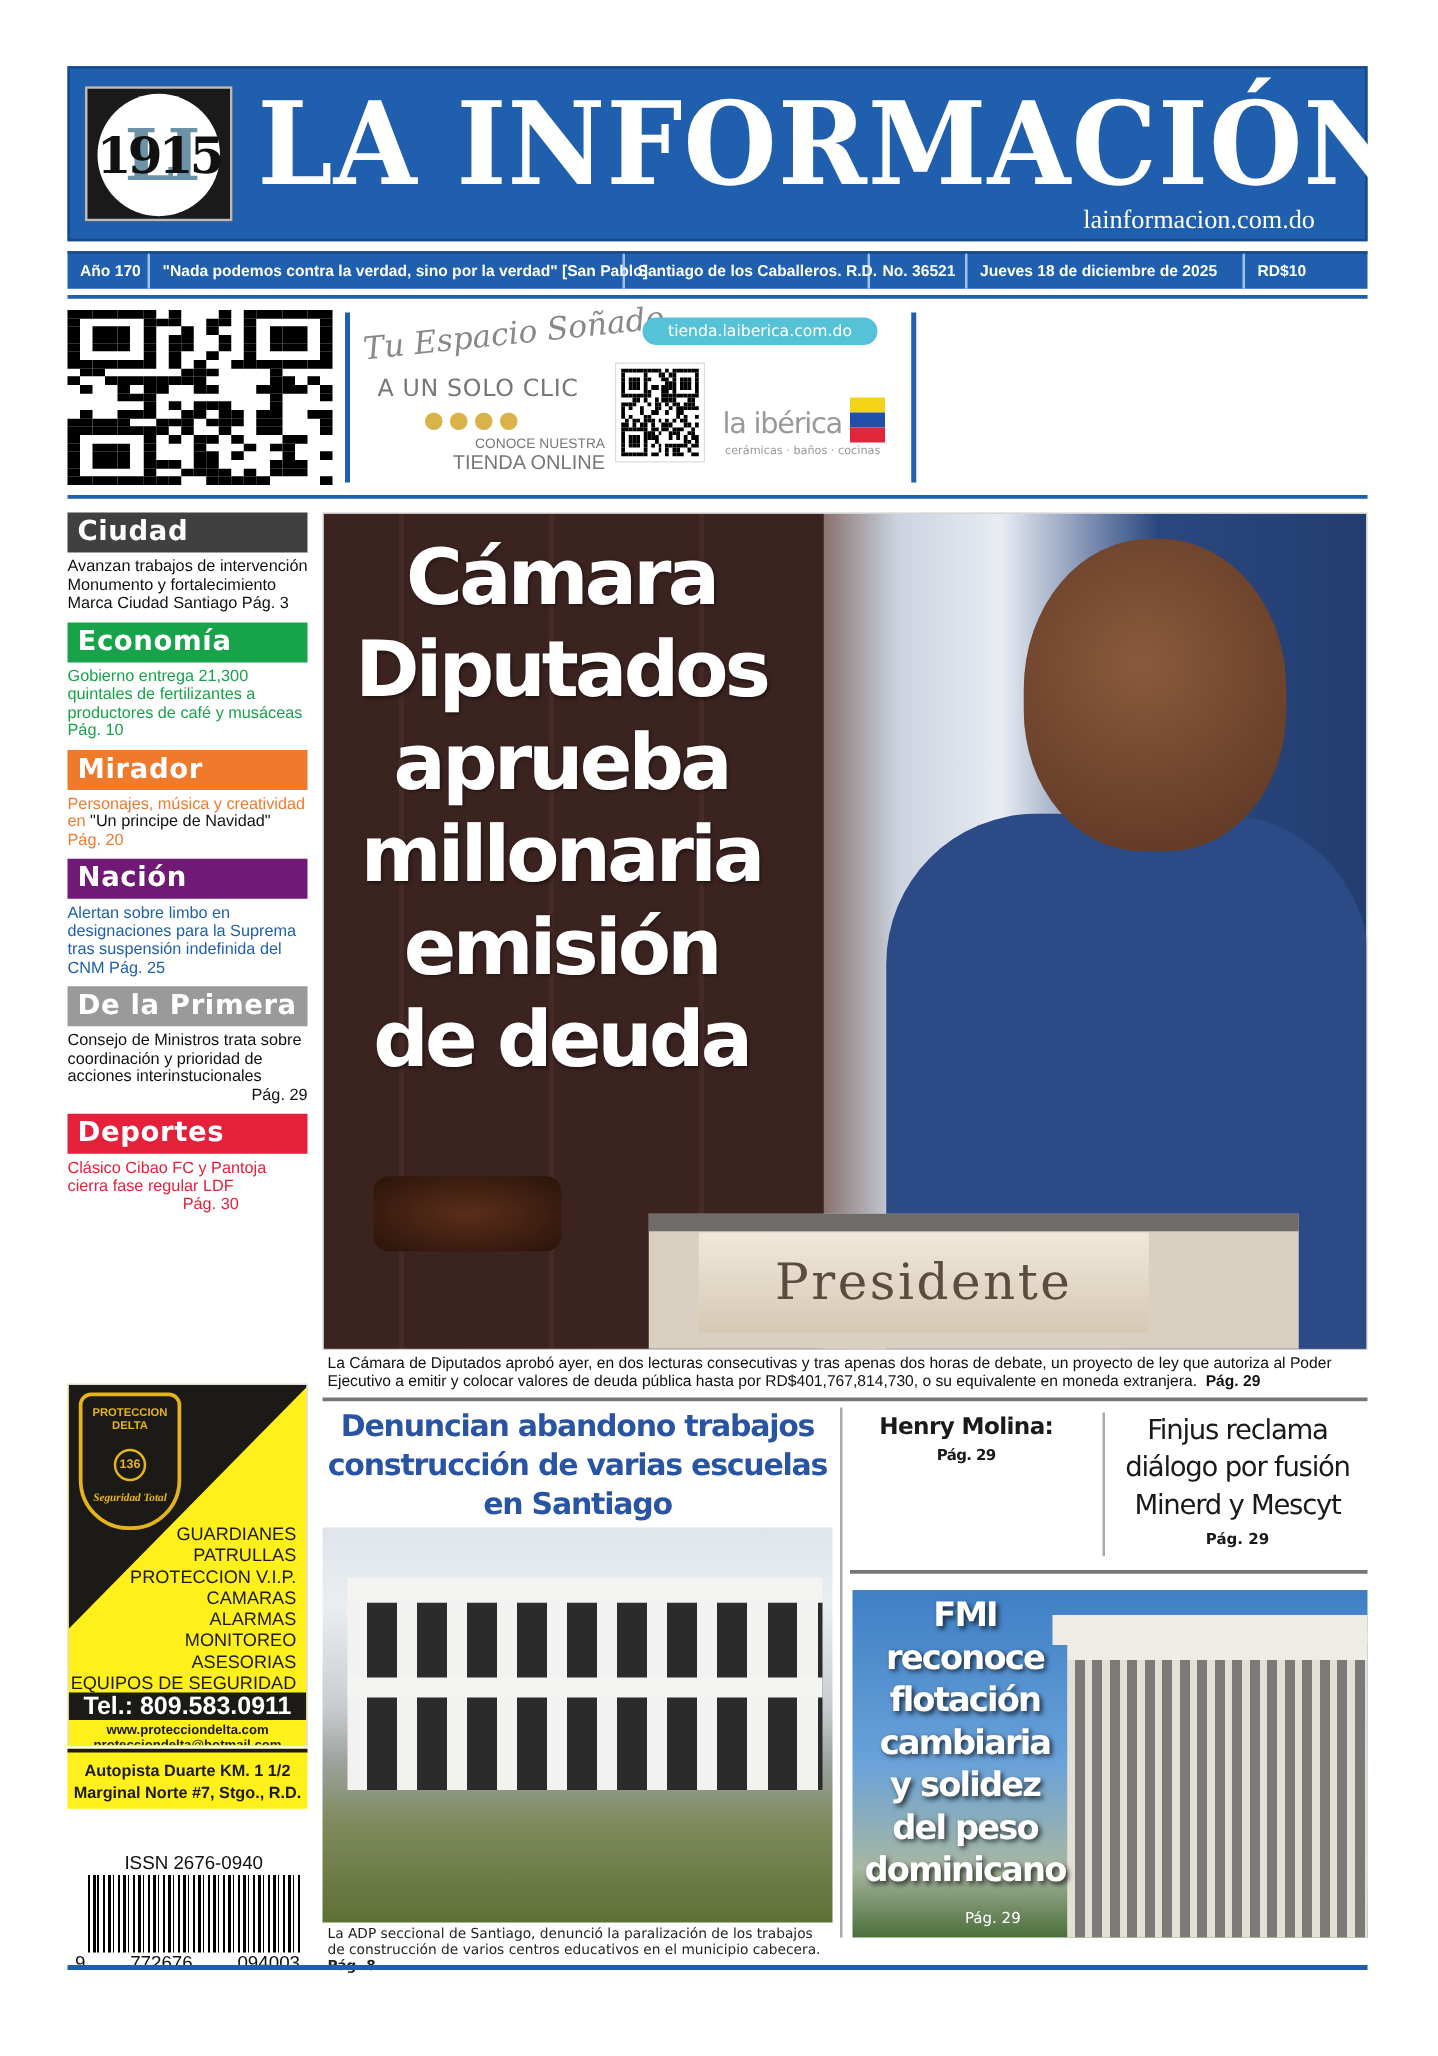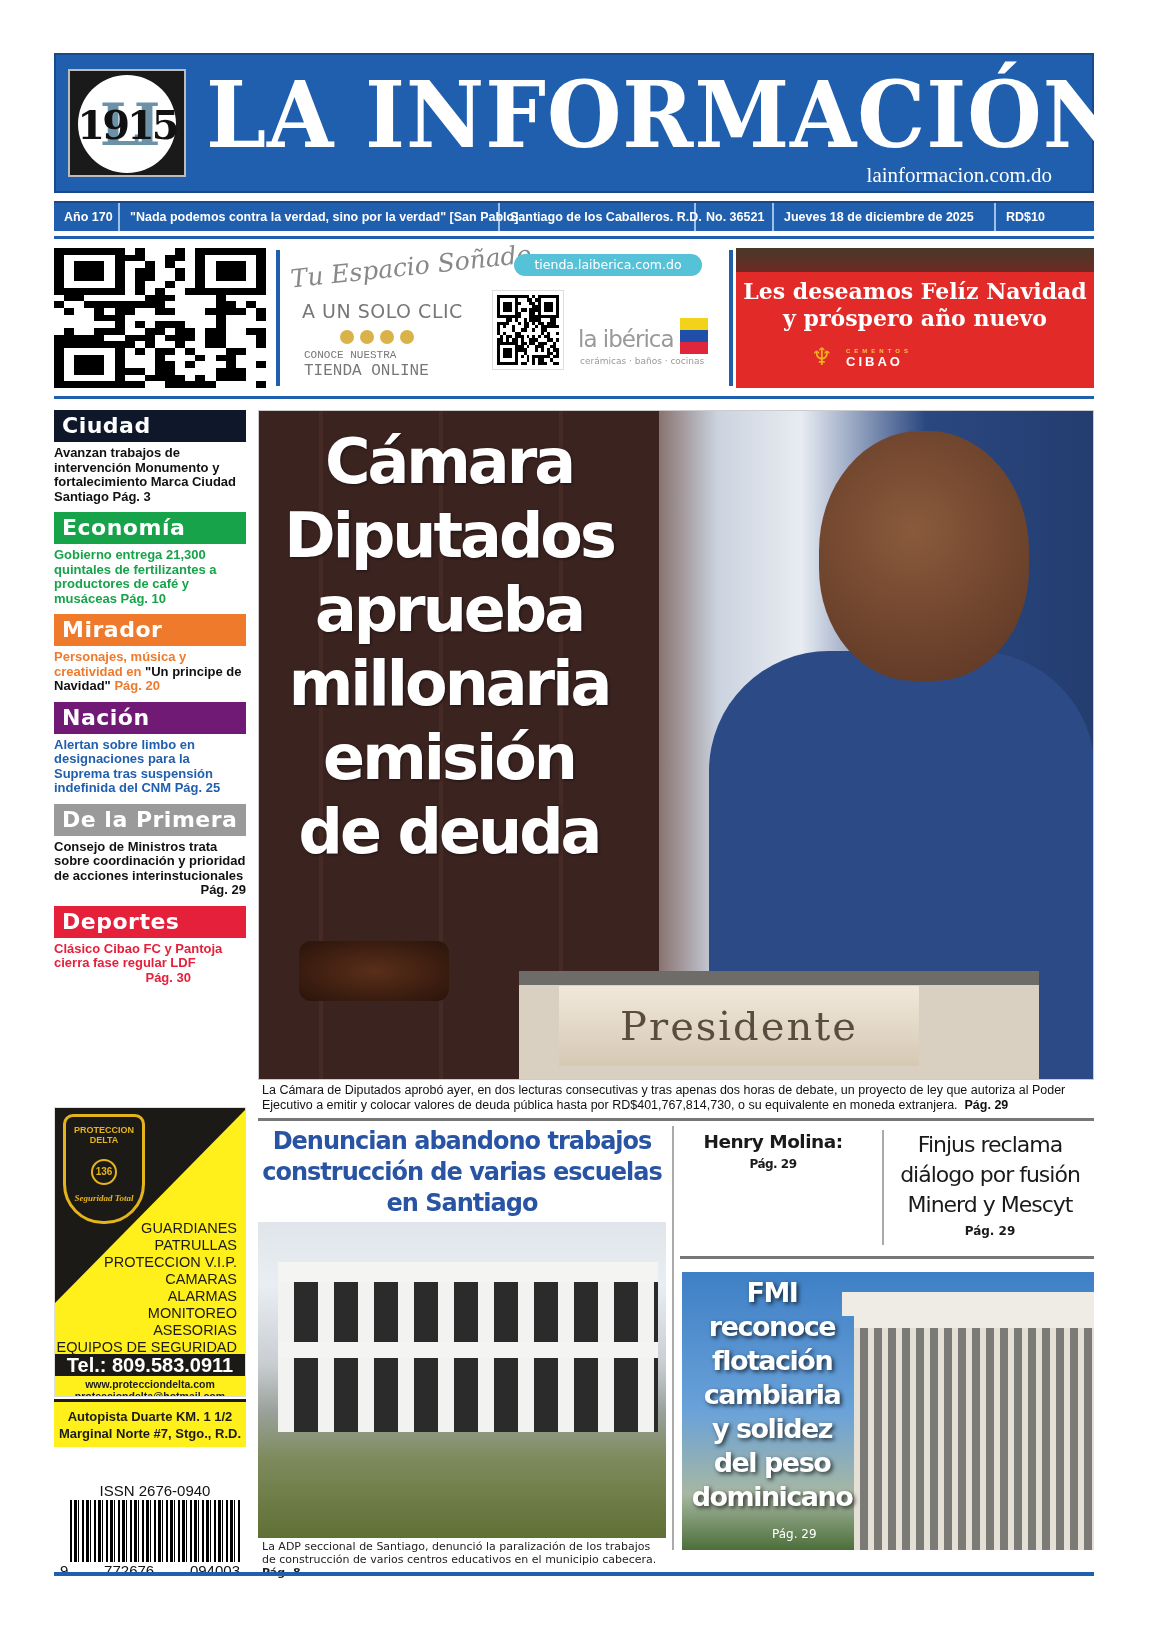--- a/index.html
+++ b/index.html
@@ -24,21 +24,21 @@
 #vsep2{left:675px;top:2px;width:4px;height:136px;background:#1f5fae}
 #navidad{left:682px;top:0;width:358px;height:140px;background:#e22b28;overflow:hidden}
 #navidad .lights{left:0;top:0;width:100%;height:24px;background:linear-gradient(#2d3a2a,#5a2a22);opacity:.85}
 #navidad .msg{left:0;top:30px;width:100%;text-align:center;font-family:"DejaVu Serif",serif;font-weight:bold;color:#fff;font-size:22px;line-height:27px}
 #navidad .brand{left:110px;top:100px;color:#fff;font-size:13px;font-weight:bold;letter-spacing:3px;font-family:"Liberation Sans",sans-serif}
 #navidad .brand small{display:block;font-size:6px;letter-spacing:4px;color:#f4c542}
 #navidad .bird{left:75px;top:96px;width:40px;height:26px;color:#f2b01e;font-size:24px;line-height:26px}
 #section-sep{left:54px;top:396px;width:1040px;height:3px;background:#1f5fae}
 #sidebar{left:54px;top:410px;width:192px}
 .sec-head{height:32px;color:#fff;font-family:"DejaVu Sans",sans-serif;font-weight:bold;font-size:22px;line-height:32px;padding-left:8px;letter-spacing:.5px}
-.sec-body{font-family:"Liberation Sans",sans-serif;font-weight:bold;font-size:13px;line-height:14.5px;padding:4px 0 8px 0}
+.sec-body{font-family:"Liberation Sans",sans-serif;font-weight:normal;font-size:13px;line-height:14.5px;padding:4px 0 8px 0}
 .sec-body .pg{white-space:nowrap}
 .right{text-align:right;display:block}
 #protect-ad{left:54px;top:1107px;width:192px;height:290px;background:#ffef1a;overflow:hidden;border:1px solid #ddd}
 #protect-ad .black-tri{left:0;top:0;width:0;height:0;border-top:195px solid #1c1a17;border-right:192px solid transparent}
 #protect-ad .shield{left:8px;top:6px;width:82px;height:110px;background:#1c1a17;border:3px solid #e5b41c;border-radius:10px 10px 40px 40px;color:#e5b41c;font-weight:bold;font-size:9px;text-align:center;padding-top:8px;font-family:"Liberation Sans",sans-serif}
 #protect-ad .shield .num{display:block;margin:14px auto 0;width:26px;height:26px;border-radius:50%;border:2px solid #e5b41c;line-height:22px;font-size:10px}
 #protect-ad .shield i{display:block;font-family:"Liberation Serif",serif;font-size:9px;margin-top:8px}
 #protect-ad .services{right:8px;top:112px;text-align:right;font-family:"Liberation Sans",sans-serif;font-size:14.5px;line-height:17px;color:#1b1b1b}
 #protect-ad .tel{left:0;top:246px;width:100%;height:22px;background:#1c1a17;color:#fff;font-family:"Liberation Sans",sans-serif;font-weight:bold;font-size:20px;line-height:22px;text-align:center}
 #protect-ad .web{left:0;top:270px;width:100%;text-align:center;font-family:"Liberation Sans",sans-serif;font-weight:bold;font-size:10.5px;line-height:12px;color:#1b1b1b}
@@ -73,21 +73,21 @@
 #fmi{left:682px;top:1272px;width:412px;height:278px;background:linear-gradient(180deg,#3e7fc5 0%,#6aa2d9 50%,#a7b7a2 80%,#4c6f3a 100%);overflow:hidden}
 #fmi .tower{left:172px;top:32px;width:240px;height:246px;background:repeating-linear-gradient(90deg,#e5e0d6 0 6px,#7c7a76 6px 14px),#e8e3d9;border-top:24px solid #efece6}
 #fmi .tower-top{left:160px;top:20px;width:254px;height:24px;background:#efece6}
 #fmi-title{left:0;top:4px;width:180px;text-align:center;font-family:"DejaVu Sans",sans-serif;font-weight:bold;font-size:27px;line-height:34px;color:#fff;letter-spacing:-1.5px;text-shadow:2px 2px 4px rgba(0,0,0,.7)}
 #fmi-pg{left:90px;top:255px;font-family:"DejaVu Sans",sans-serif;font-size:12px;color:#fff}
 #bottom-rule{left:54px;top:1572px;width:1040px;height:4px;background:#1f5fae}
 #iberica .script{left:8px;top:4px;font-family:"DejaVu Serif",serif;font-style:italic;font-size:25px;color:#888;transform:rotate(-6deg)}
 #iberica .clic{left:20px;top:52px;font-family:"DejaVu Sans",sans-serif;font-size:19px;color:#777;letter-spacing:.5px}
 #iberica .dots{left:58px;top:82px;display:flex;gap:6px}
 #iberica .dots span{width:14px;height:14px;border-radius:50%;background:#d9b24a}
-#iberica .know{left:22px;top:100px;width:180px;text-align:left;font-family:Liberation Mono, monospace;font-size:11px;color:#777;line-height:14px}
+#iberica .know{left:22px;top:100px;width:180px;text-align:right;font-family:Liberation Sans, sans-serif;font-size:11px;color:#777;line-height:14px}
 #iberica .know b{font-weight:normal;font-size:16px;display:block;line-height:18px}
 #iberica .pill{left:232px;top:6px;width:188px;height:22px;border-radius:11px;background:#56c2d8;color:#fff;font-family:"DejaVu Sans",sans-serif;font-size:12.5px;line-height:22px;text-align:center}
 #iberica .qr-small{left:210px;top:42px;width:72px;height:80px;padding:4px;border:1px solid #ddd}
 #iberica .brand{left:296px;top:78px;font-family:"DejaVu Sans",sans-serif;font-size:23px;color:#999;letter-spacing:-1px}
 #iberica .tag{left:298px;top:108px;font-family:"DejaVu Sans",sans-serif;font-size:9px;color:#999}
 #iberica .flag{left:398px;top:70px;width:28px;height:36px}
 #iberica .flag span{display:block;height:12px}
 </style>
 </head>
 <body>
@@ -1019,35 +1019,26 @@
       </div>
     <div class="abs brand">la ibérica</div>
     <div class="abs tag">cerámicas · baños · cocinas</div>
     <div class="abs flag">
         <span style="background:#f3d21a"></span>
         <span style="background:#1f4fa8"></span>
         <span style="background:#e0263a"></span>
       </div>
   </div>
   <div id="vsep2" class="abs"></div>
-  <div id="navidad" class="abs">
-    <div class="abs lights"></div>
-    <div class="abs msg">
-      <div>Les deseamos Felíz Navidad</div>
-      <div>y próspero año nuevo</div>
-    </div>
-    <div class="abs bird">♆</div>
-    <div class="abs brand"><small>CEMENTOS</small><span>CIBAO</span></div>
-  </div>
 </div>
 <div id="section-sep" class="abs"></div>
 
 <div id="sidebar" class="abs">
   <div>
-    <div class="sec-head" style="background:#0f172a">Ciudad</div>
+    <div class="sec-head" style="background:#404040">Ciudad</div>
     <div class="sec-body" style="color:#111"><span>Avanzan trabajos de intervención Monumento y fortalecimiento Marca Ciudad Santiago</span> <span class="pg">Pág. 3</span></div>
   </div>
   <div>
     <div class="sec-head" style="background:#17a34a">Economía</div>
     <div class="sec-body" style="color:#17a34a"><span>Gobierno entrega 21,300 quintales de fertilizantes a productores de café y musáceas</span> <span class="pg">Pág. 10</span></div>
   </div>
   <div>
     <div class="sec-head" style="background:#f07a2c">Mirador</div>
     <div class="sec-body" style="color:#f07a2c"><span>Personajes, música y creatividad en</span> <span style="color:#111">"Un principe de Navidad"</span> <span class="pg">Pág. 20</span></div>
   </div>

